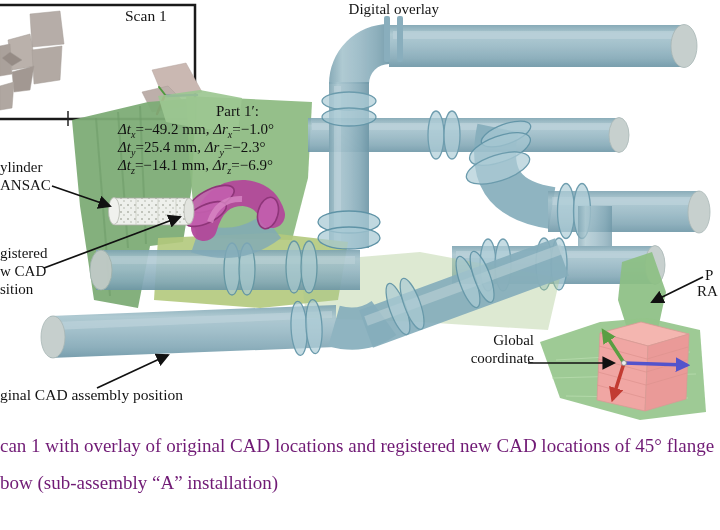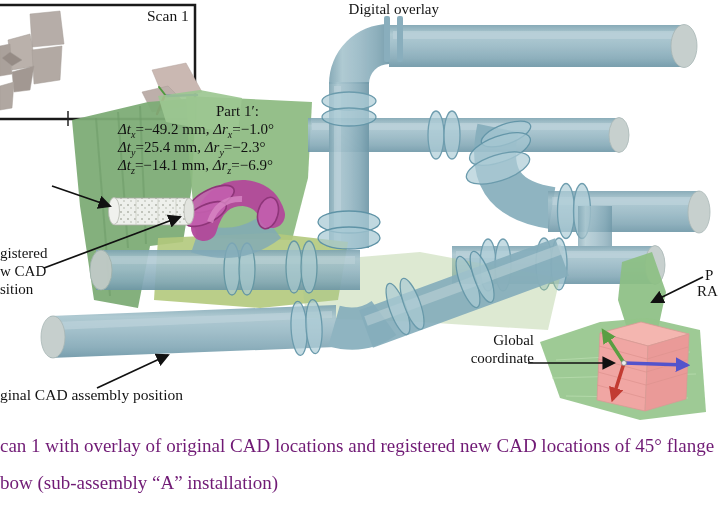--- a/index.html
+++ b/index.html
@@ -215,35 +215,39 @@
 
   <g stroke="#111" stroke-width="1.7" fill="none">
     <line x1="52" y1="186" x2="110" y2="206" marker-end="url(#ab)"></line>
     <line x1="44" y1="268" x2="180" y2="217" marker-end="url(#ab)"></line>
     <line x1="97" y1="388" x2="168" y2="355" marker-end="url(#ab)"></line>
     <line x1="528" y1="363" x2="614" y2="363" marker-end="url(#ab)"></line>
     <line x1="703" y1="277" x2="652" y2="302" marker-end="url(#ab)"></line>
   </g>
 </svg>
 
-<div class="lbl" style="left:147px;top:7px;font-size:15.5px">Scan 1</div>
+<div class="lbl" style="left:125px;top:7px;font-size:15.5px">Scan 1</div>
 
 <div class="lbl center" style="left:299px;top:1px;width:140px">Digital overlay</div>
 
 <div class="lbl" style="left:216px;top:103px">Part 1′:</div>
 <div class="part1-line" style="top:121px">
   <span class="var">Δt</span><sub>x</sub><span>=−49.2 mm, </span><span class="var">Δr</span><sub>x</sub><span>=−1.0°</span>
 </div>
 <div class="part1-line" style="top:139px">
   <span class="var">Δt</span><sub>y</sub><span>=25.4 mm, </span><span class="var">Δr</span><sub>y</sub><span>=−2.3°</span>
 </div>
 <div class="part1-line" style="top:157px">
   <span class="var">Δt</span><sub>z</sub><span>=−14.1 mm, </span><span class="var">Δr</span><sub>z</sub><span>=−6.9°</span>
 </div>
 
+<div class="lbl" style="left:0;top:159px">
+  <div>ylinder</div>
+  <div>ANSAC</div>
+</div>
 
 <div class="lbl" style="left:0;top:244px;line-height:18px">
   <div>gistered</div>
   <div>w CAD</div>
   <div>sition</div>
 </div>
 
 <div class="lbl" style="left:0;top:386px;font-size:15.5px">ginal CAD assembly position</div>
 
 <div class="lbl center" style="left:442px;top:331px;width:92px;line-height:18px">

